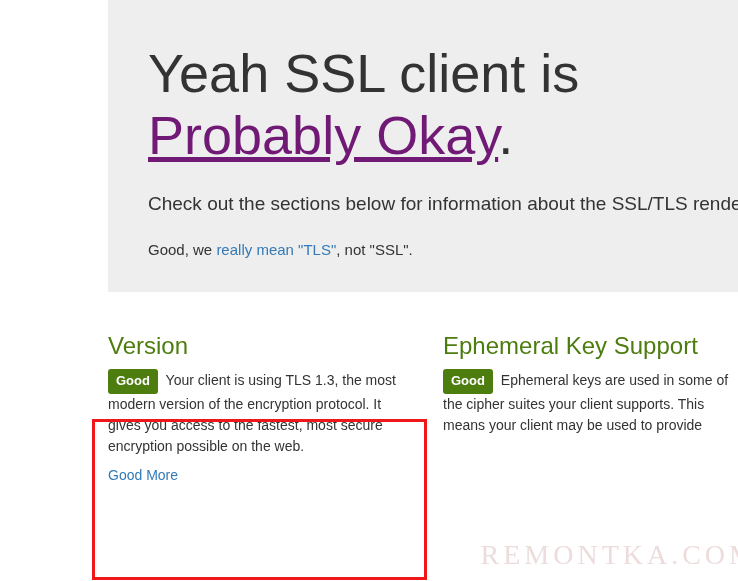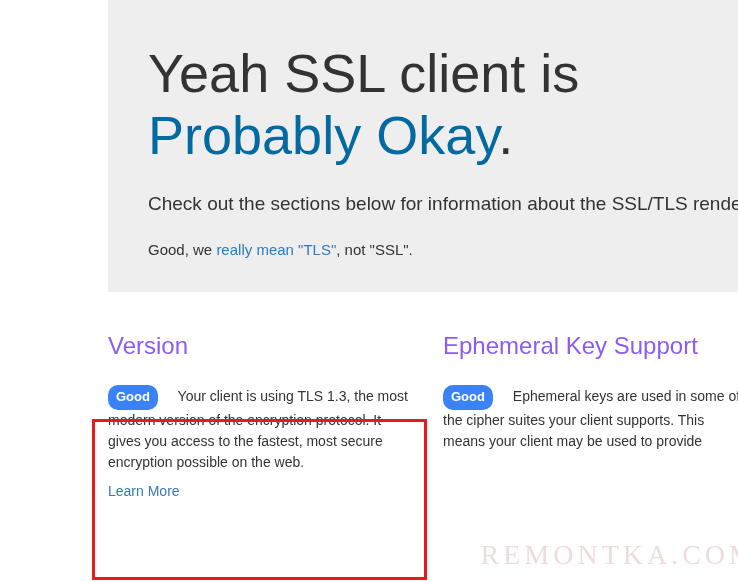--- a/index.html
+++ b/index.html
@@ -19,21 +19,22 @@
     width: 900px;
   }
   .hero h1 {
     font-size: 54px;
     font-weight: 500;
     color: #333;
     line-height: 1.15;
     margin-bottom: 24px;
   }
   .status {
-    color: #0369a1;
+    color: #701a75;
+    text-decoration: underline;
   }
   .hero .lead {
     font-size: 19px;
     color: #333;
     line-height: 1.5;
     margin-bottom: 22px;
   }
   .hero .note {
     font-size: 15px;
     color: #333;
@@ -49,38 +50,38 @@
     margin-left: 108px;
     width: 900px;
   }
   .col {
     flex: 0 0 305px;
     position: relative;
   }
   .col h2 {
     font-size: 24px;
     font-weight: 500;
-    color: #8b5cf6;
-    margin-bottom: 26px;
+    color: #4d7c0f;
+    margin-bottom: 10px;
     line-height: 1.15;
   }
   .col p {
     font-size: 14px;
     color: #333;
     line-height: 1.5;
   }
   .badge {
     display: inline-block;
-    background: #3b82f6;
+    background: #4d7c0f;
     color: #fff;
     font-size: 13px;
     font-weight: 700;
     padding: 2px 8px 3px;
-    border-radius: 10px;
-    margin-right: 16px;
+    border-radius: 3px;
+    margin-right: 4px;
     vertical-align: baseline;
   }
   .learn {
     display: inline-block;
     margin-top: 10px;
     font-size: 14px;
     color: #337ab7;
     text-decoration: none;
   }
   .redbox {
@@ -114,21 +115,21 @@
   </p>
 </div>
 
 <div class="columns">
 
   <div class="col">
     <h2>Version</h2>
     <p>
       <span class="badge">Good</span><span> Your client is using TLS 1.3, the most modern version of the encryption protocol. It gives you access to the fastest, most secure encryption possible on the web.</span>
     </p>
-    <a href="#" class="learn">Learn More</a>
+    <a href="#" class="learn">Good More</a>
   </div>
 
   <div class="col">
     <h2>Ephemeral Key Support</h2>
     <p>
       <span class="badge">Good</span><span> Ephemeral keys are used in some of the cipher suites your client supports. This means your client may be used to provide </span>
     </p>
   </div>
 
 </div>

